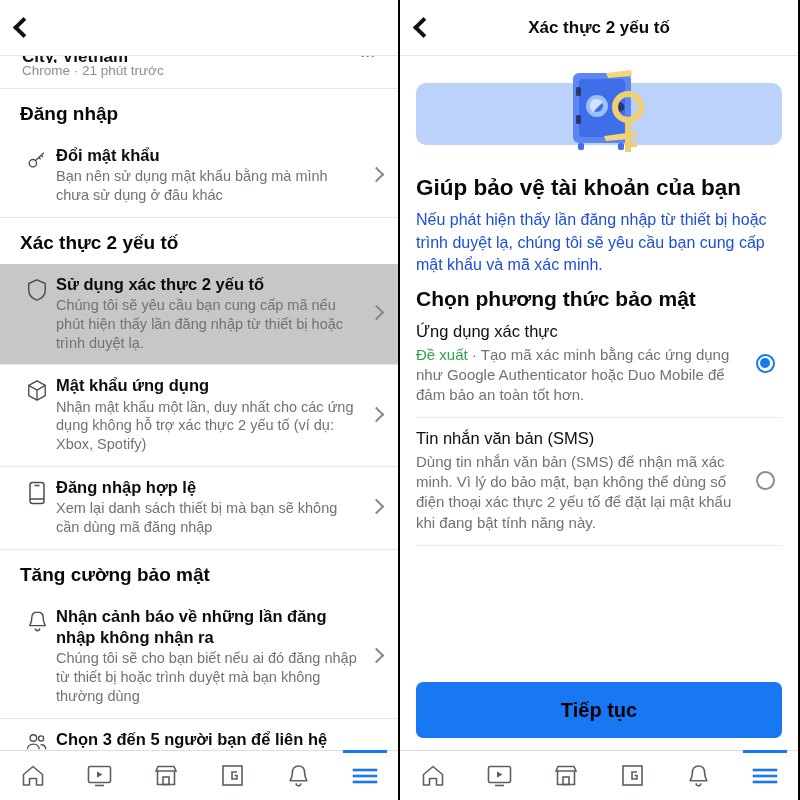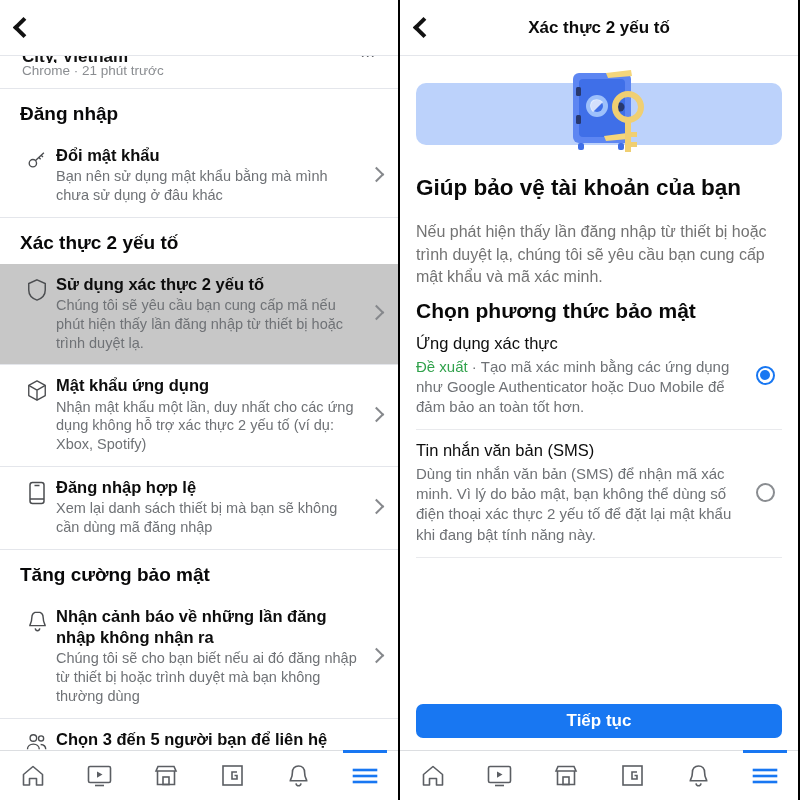--- a/index.html
+++ b/index.html
@@ -66,39 +66,39 @@
     margin: 16px 16px 4px 16px; height: 78px; position: relative;
   }
   .hero-band {
     position: absolute; left: 0; right: 0; top: 11px; height: 62px;
     background: #bcd2fb; border-radius: 10px;
   }
   .hero-art { position: absolute; left: 50%; top: -3px; transform: translateX(-40px); }
 
   .rp { padding: 0 16px; }
   .rp-h1 { font-size: 22.5px; font-weight: 700; color: #090909; line-height: 1.2; margin-top: 20px; }
-  .rp-p { font-size: 16px; color: #737373; line-height: 1.42; margin-top: 20px; }
+  .rp-p { font-size: 16px; color: #1d4ed8; line-height: 1.42; margin-top: 8px; }
   .rp-h2 { font-size: 21px; font-weight: 700; color: #090909; margin-top: 10px; }
 
   .opt { display: flex; align-items: flex-start; padding: 10px 0 12px 0; justify-content: center; }
   .opt-text { flex: 1; padding-right: 12px; }
   .opt-title { font-size: 16.5px; color: #0d0d0d; line-height: 1.3; }
   .opt-desc { font-size: 15px; color: #6f7276; line-height: 1.35; margin-top: 2px; }
   .rec { color: #31a24c; }
   .radio-wrap { width: 34px; min-width: 34px; display: flex; align-items: center;
     justify-content: center; align-self: center; }
   .radio { width: 19px; height: 19px; border-radius: 50%; border: 2px solid #8a8d91; }
   .radio.on { border: 2px solid #1877f2; display: flex; align-items: center; justify-content: center; }
   .radio.on::after { content: ""; width: 10px; height: 10px; border-radius: 50%; background: #1877f2; }
   .opt-div { height: 1px; background: #e9eaed; }
 
   .cta-wrap { margin-top: auto; padding: 0 16px 12px 16px; }
   .cta {
-    width: 100%; height: 34px; background: #1877f2; border: none; border-radius: 7px;
-    color: #ffffff; font-size: 17px; font-weight: 700;
+    width: 100%; height: 56px; background: #1877f2; border: none; border-radius: 7px;
+    color: #000000; font-size: 20px; font-weight: 700;
     font-family: "Liberation Sans", sans-serif; cursor: pointer;
   }
 
   
   .bottomnav {
     height: 50px; min-height: 50px; display: flex; align-items: center;
     border-top: 1px solid #dcdee1; background: #fff;
   }
   .nav-item { flex: 1; display: flex; align-items: center; justify-content: center;
     height: 100%; position: relative; }

